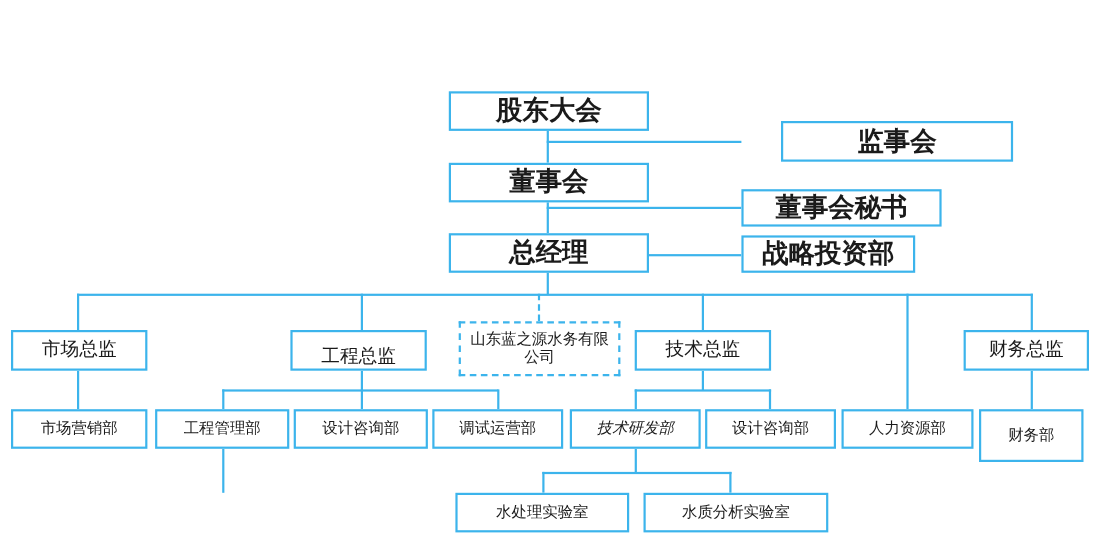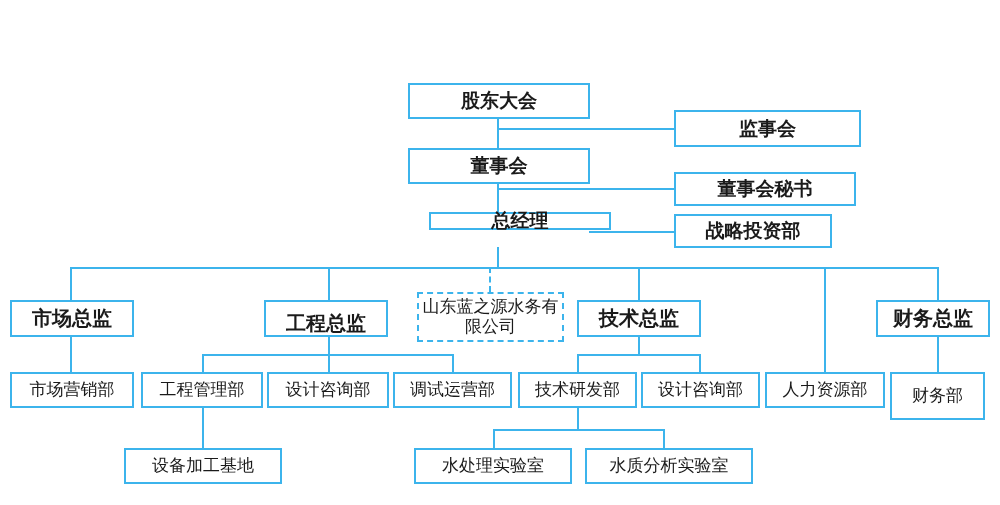--- a/index.html
+++ b/index.html
@@ -33,23 +33,23 @@
   }
   .node.dashed {
     border: 2px dashed #3cb4ec;
   }
   .lbl {
     display: block;
     width: 100%;
     padding: 0 2px;
   }
   
-  .t-lg .lbl { font-size: 19px; font-weight: bold; }
-  .t-md .lbl { font-size: 20px; font-weight: bold; }
-  .t-sm .lbl { font-size: 17px; font-weight: normal; }
+  .t-lg .lbl { font-size: 24px; font-weight: bold; }
+  .t-md .lbl { font-size: 17px; font-weight: normal; }
+  .t-sm .lbl { font-size: 14px; font-weight: normal; }
 
   .conn {
     position: absolute;
     background: #3cb4ec;
     z-index: 1;
   }
   .conn.h { height: 2px; }
   .conn.v { width: 2px; }
   .conn.dashed-v {
     width: 0;
@@ -103,33 +103,33 @@
   <div class="conn h" style="left:493px; top:429px; width:172px;"></div>
   <div class="conn v" style="left:493px; top:429px; height:19px;"></div>
   <div class="conn v" style="left:663px; top:429px; height:19px;"></div>
 
   <div class="conn v" style="left:937px; top:337px; height:35px;"></div>
 
   <div class="node t-lg" style="left:408px; top:83px; width:182px; height:36px;">
     <span class="lbl">股东大会</span>
   </div>
 
-  <div class="node t-lg" style="left:674px; top:110px; width:187px; height:37px;">
+  <div class="node t-lg" style="left:710px; top:110px; width:211px; height:37px;">
     <span class="lbl">监事会</span>
   </div>
 
   <div class="node t-lg" style="left:408px; top:148px; width:182px; height:36px;">
     <span class="lbl">董事会</span>
   </div>
 
   <div class="node t-lg" style="left:674px; top:172px; width:182px; height:34px;">
     <span class="lbl">董事会秘书</span>
   </div>
 
-  <div class="node t-lg" style="left:408px; top:212px; width:182px; height:18px;margin-left:21px;">
+  <div class="node t-lg" style="left:408px; top:212px; width:182px; height:36px;">
     <span class="lbl">总经理</span>
   </div>
 
   <div class="node t-lg" style="left:674px; top:214px; width:158px; height:34px;">
     <span class="lbl">战略投资部</span>
   </div>
 
   <div class="node dashed t-sm" style="left:417px; top:292px; width:147px; height:50px;">
     <span class="lbl">山东蓝之源水务有限公司</span>
   </div>
@@ -159,39 +159,36 @@
   </div>
 
   <div class="node t-sm" style="left:267px; top:372px; width:122px; height:36px;">
     <span class="lbl">设计咨询部</span>
   </div>
 
   <div class="node t-sm" style="left:393px; top:372px; width:119px; height:36px;">
     <span class="lbl">调试运营部</span>
   </div>
 
-  <div class="node t-sm" style="left:518px; top:372px; width:119px; height:36px;">
+  <div class="node t-sm" style="left:518px; top:372px; width:119px; height:36px;font-style:italic;">
     <span class="lbl">技术研发部</span>
   </div>
 
   <div class="node t-sm" style="left:641px; top:372px; width:119px; height:36px;">
     <span class="lbl">设计咨询部</span>
   </div>
 
   <div class="node t-sm" style="left:765px; top:372px; width:120px; height:36px;">
     <span class="lbl">人力资源部</span>
   </div>
 
   <div class="node t-sm" style="left:890px; top:372px; width:95px; height:48px;">
     <span class="lbl">财务部</span>
   </div>
 
-  <div class="node t-sm" style="left:124px; top:448px; width:158px; height:36px;">
-    <span class="lbl">设备加工基地</span>
-  </div>
 
   <div class="node t-sm" style="left:414px; top:448px; width:158px; height:36px;">
     <span class="lbl">水处理实验室</span>
   </div>
 
   <div class="node t-sm" style="left:585px; top:448px; width:168px; height:36px;">
     <span class="lbl">水质分析实验室</span>
   </div>
 
 </div>

